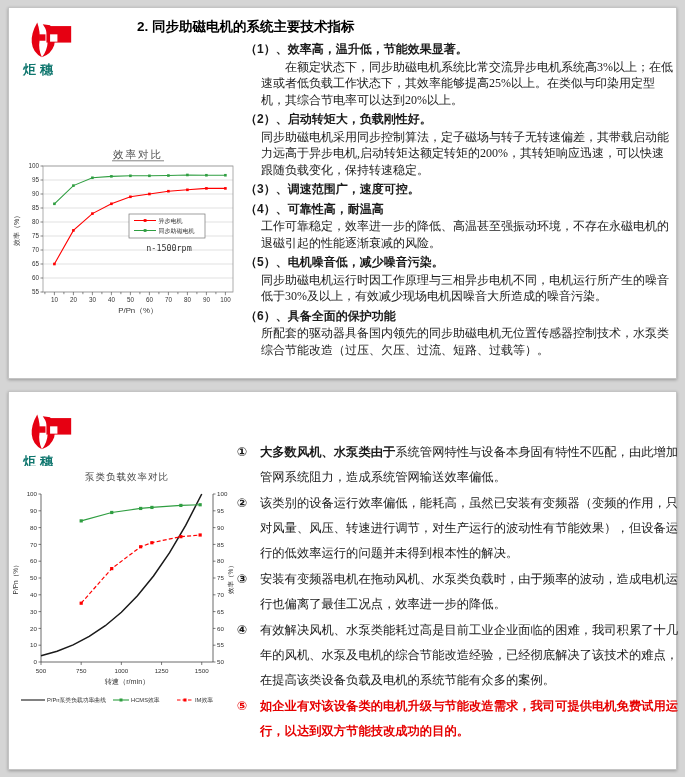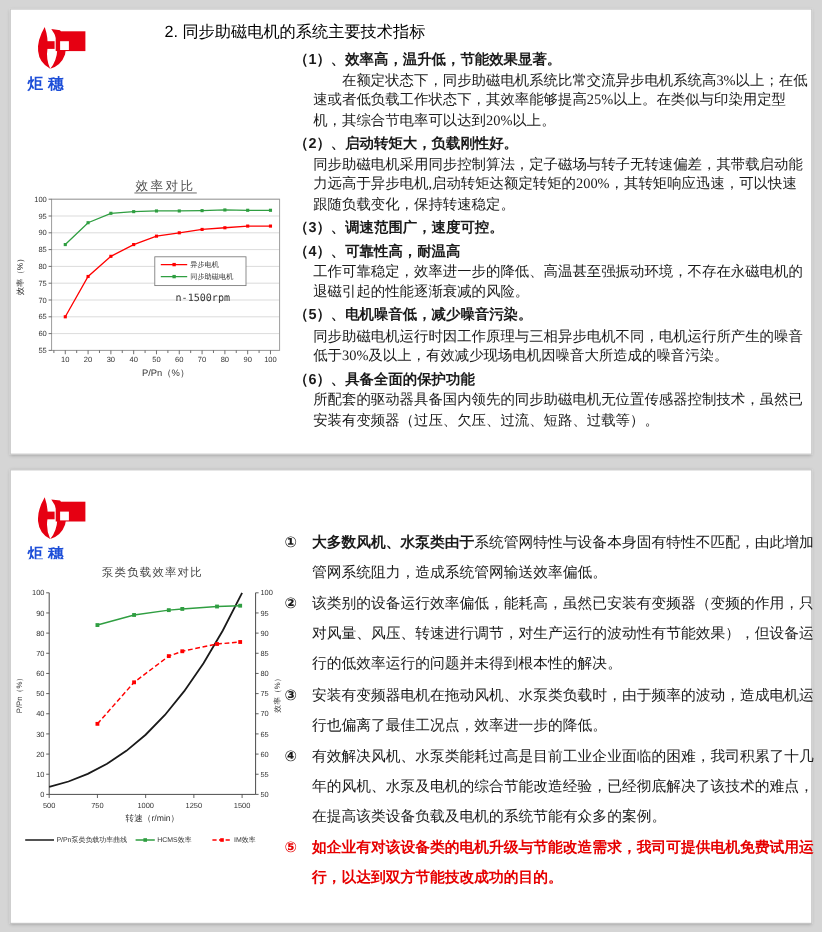--- a/index.html
+++ b/index.html
@@ -11,22 +11,22 @@
   }
   .card{
     position:absolute;left:8px;width:669px;background:#fff;
     border:1px solid #c4c4c4;box-shadow:0 1px 3px rgba(0,0,0,.28);
     box-sizing:border-box;
   }
   #card1{top:7px;height:372px;}
   #card2{top:391px;height:379px;}
   .logo{position:absolute;left:14px;top:8px;width:70px;}
   #card2 .logo{top:16px;}
-  .logo .brand{display:block;margin-top:1px;font-size:13px;font-weight:bold;color:#1d4ed8;letter-spacing:4px;}
-  .panel-title{position:absolute;font-weight:normal;font-size:13.5px;color:#000;white-space:nowrap;}
+  .logo .brand{display:block;margin-top:1px;font-size:13px;font-weight:bold;color:#0f766e;letter-spacing:4px;}
+  .panel-title{position:absolute;font-weight:bold;font-size:13.5px;color:#000;white-space:nowrap;}
   #card1 .panel-title{left:128px;top:10px;}
   #card2 .panel-title{left:122px;top:24px;}
   .textcol1{position:absolute;left:236px;top:30px;width:430px;font-size:12px;line-height:16.5px;}
   .textcol1 h4{margin:3px 0 1px 0;font-size:12px;font-weight:bold;}
   .textcol1 p{margin:0 0 1px 16px;font-family:Liberation Serif, serif;}
   .textcol1 p.indent{text-indent:2em;}
   .chart-box{position:absolute;background:#fff;}
   #chart1-box{left:2px;top:138px;width:228px;height:178px;}
   #chart2-box{left:2px;top:74px;width:228px;height:244px;}
   .textcol2{position:absolute;left:228px;top:48px;width:444px;font-size:12.3px;line-height:25px;}
@@ -159,21 +159,21 @@
     <h4>（1）、效率高，温升低，节能效果显著。</h4>
     <p class="indent">在额定状态下，同步助磁电机系统比常交流异步电机系统高3%以上；在低速或者低负载工作状态下，其效率能够提高25%以上。在类似与印染用定型机，其综合节电率可以达到20%以上。</p>
     <h4>（2）、启动转矩大，负载刚性好。</h4>
     <p>同步助磁电机采用同步控制算法，定子磁场与转子无转速偏差，其带载启动能力远高于异步电机,启动转矩达额定转矩的200%，其转矩响应迅速，可以快速跟随负载变化，保持转速稳定。</p>
     <h4>（3）、调速范围广，速度可控。</h4>
     <h4>（4）、可靠性高，耐温高</h4>
     <p>工作可靠稳定，效率进一步的降低、高温甚至强振动环境，不存在永磁电机的退磁引起的性能逐渐衰减的风险。</p>
     <h4>（5）、电机噪音低，减少噪音污染。</h4>
     <p>同步助磁电机运行时因工作原理与三相异步电机不同，电机运行所产生的噪音低于30%及以上，有效减少现场电机因噪音大所造成的噪音污染。</p>
     <h4>（6）、具备全面的保护功能</h4>
-    <p>所配套的驱动器具备国内领先的同步助磁电机无位置传感器控制技术，虽然已安装有变频器（过压、欠压、过流、短路、过载等）。</p>
+    <p>所配套的驱动器具备国内领先的同步助磁电机无位置传感器控制技术，水泵类综合节能改造（过压、欠压、过流、短路、过载等）。</p>
   </div>
 </div>
 
 <div class="card" id="card2">
   <div class="logo">
     <svg width="56" height="44" viewBox="0 0 60 48">
       <path d="M15 7 Q8 19 9 29 Q10 40 20 45 Q16 36 17.5 27 Q18.5 17 15 7 Z" fill="#e60012"></path>
       <path d="M21 9 Q27 17 26.5 27 Q26 38 20 45 Q30 42 33.5 32 Q36.5 21 29 10 Z" fill="#e60012"></path>
       <rect x="25" y="11" width="27" height="18" fill="#e60012"></rect>
       <rect x="29" y="20" width="8" height="8" fill="#ffffff"></rect>

